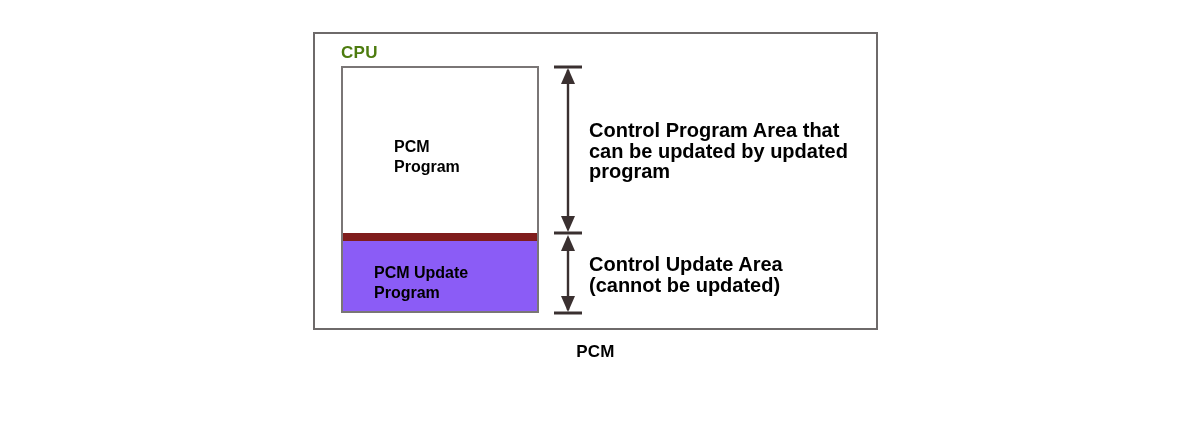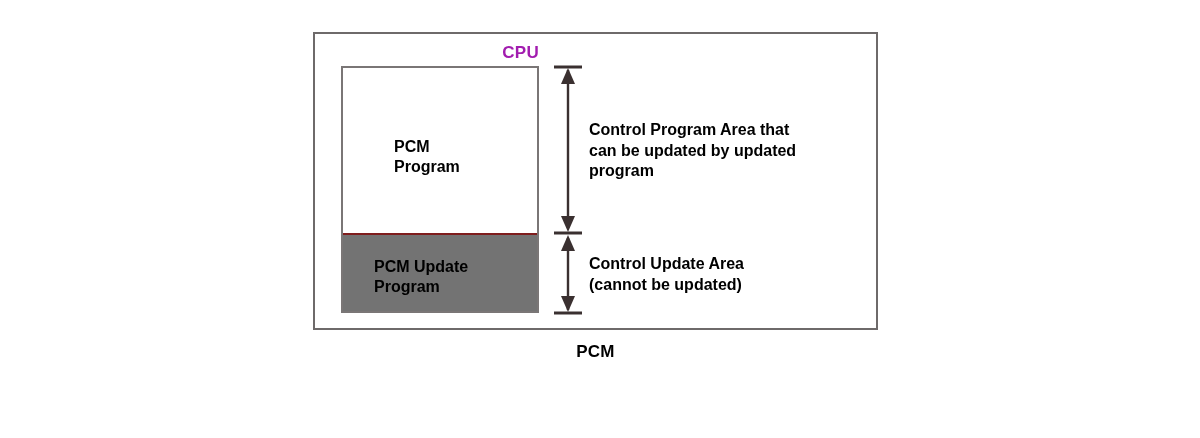--- a/index.html
+++ b/index.html
@@ -27,24 +27,24 @@
     box-sizing: border-box;
     background: #ffffff;
   }
 
   
   .cpu-label {
     position: absolute;
     left: 341px;
     top: 42px;
     width: 198px;
-    text-align: right;
+    text-align: left;
     font-size: 17px;
     font-weight: bold;
-    color: #a21caf;
+    color: #4d7c0f;
     letter-spacing: 0.3px;
     line-height: 22px;
   }
 
   
   .mem-box {
     position: absolute;
     left: 341px;
     top: 66px;
     width: 198px;
@@ -61,22 +61,22 @@
     height: 165px;
     background: #ffffff;
     box-sizing: border-box;
   }
   .mem-lower {
     position: absolute;
     left: 0;
     top: 165px;
     right: 0;
     bottom: 0;
-    background: #737373;
-    border-top: 2px solid #7f1d1d;
+    background: #8b5cf6;
+    border-top: 8px solid #7f1d1d;
     box-sizing: border-box;
   }
   .mem-text {
     position: absolute;
     font-size: 16px;
     font-weight: bold;
     color: #000000;
     line-height: 20px;
     white-space: pre-line;
   }
@@ -87,21 +87,21 @@
   .dim-layer {
     position: absolute;
     left: 0; top: 0;
     width: 1200px; height: 438px;
     pointer-events: none;
   }
 
   
   .annot {
     position: absolute;
-    font-size: 16px;
+    font-size: 20px;
     font-weight: bold;
     color: #000000;
     line-height: 20.5px;
     white-space: pre-line;
   }
   .annot.updatable  { left: 589px; top: 120px; width: 280px; }
   .annot.fixed      { left: 589px; top: 254px; width: 280px; }
 
   
   .pcm-label {

